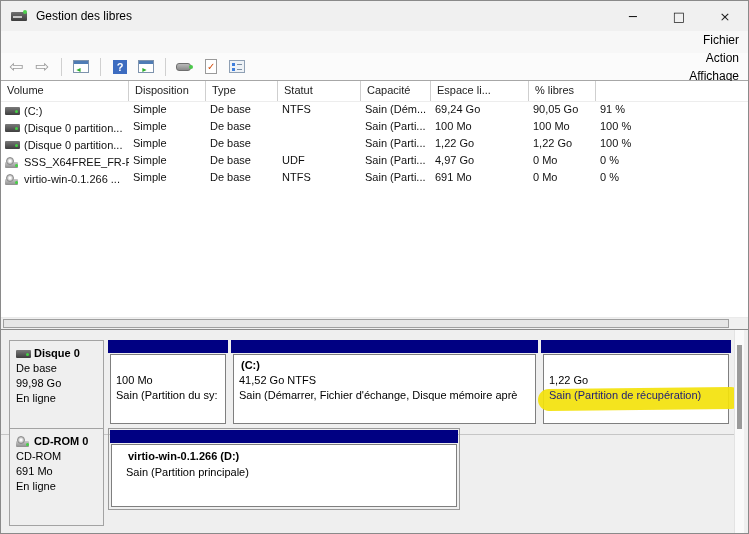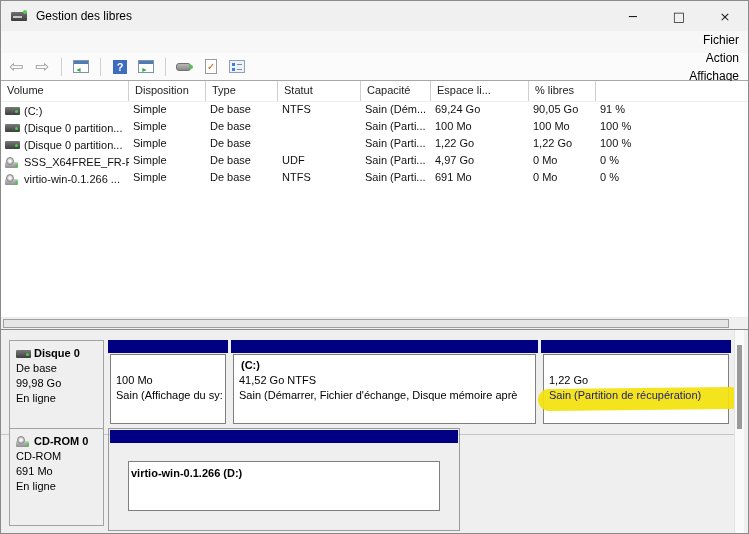--- a/index.html
+++ b/index.html
@@ -71,21 +71,21 @@
   .disk-panel{position:absolute;left:8px;top:2px;width:95px;height:98px;background:#efefef;border:1px solid #a3a3a3;padding:5px 4px 0 6px;font-size:11px;color:#000;line-height:15px;}
   .disk-panel .pname{display:flex;align-items:center;gap:3px;font-weight:bold;white-space:nowrap;}
   .part{position:absolute;top:2px;}
   .part .band{height:13px;background:#000082;}
   .part .box{position:relative;margin:1px 2px 0 2px;height:70px;background:#fff;border:1px solid #7f7f7f;padding:3px 4px 0 5px;font-size:11px;line-height:15px;color:#000;white-space:nowrap;overflow:hidden;}
   .part .box.allow-overflow{overflow:visible;}
   .part .lbl{font-weight:bold;min-height:15px;padding-left:2px;}
   .part .ln{min-height:15px;position:relative;z-index:1;}
   .cd-block{border:1px solid #9a9a9a;padding:1px;}
   .cd-block .band{height:13px;background:#000082;}
-  .cd-block .box{position:relative;margin:18px;height:50px;background:#fff;border:1px solid #7f7f7f;padding:3px 4px 0 0;font-size:11px;line-height:16px;white-space:nowrap;overflow:hidden;}
+  .cd-block .box{position:relative;margin:1px;height:63px;background:#fff;border:1px solid #7f7f7f;padding:3px 4px 0 14px;font-size:11px;line-height:16px;white-space:nowrap;overflow:hidden;}
   .hl-status{color:#1b1b78;}
   .marker{position:absolute;left:-6px;top:33px;width:204px;height:22px;background:#f3e20b;border-radius:11px;transform:rotate(-0.6deg);z-index:0;opacity:0.92;}
   .vscroll{position:absolute;right:4px;top:0;bottom:0;width:10px;background:#fafafa;border-left:1px solid #e3e3e3;}
   .vscroll .thumb{position:absolute;left:2px;top:15px;width:5px;height:84px;background:#9a9a9a;}
 </style>
 </head>
 <body>
 
 <div class="window">
 
@@ -279,21 +279,21 @@
         <div>De base</div>
         <div>99,98 Go</div>
         <div>En ligne</div>
       </div>
 
       <div class="part" style="left:107px;width:120px;">
         <div class="band"></div>
         <div class="box">
           <div class="lbl ln"></div>
           <div class="ln">100 Mo</div>
-          <div class="ln">Sain (Affichage du sy:</div>
+          <div class="ln">Sain (Partition du sy:</div>
         </div>
       </div>
 
       <div class="part" style="left:230px;width:307px;">
         <div class="band"></div>
         <div class="box">
           <div class="lbl ln">(C:)</div>
           <div class="ln">41,52 Go NTFS</div>
           <div class="ln">Sain (Démarrer, Fichier d'échange, Disque mémoire aprè</div>
         </div>
@@ -324,20 +324,21 @@
         </div>
         <div>CD-ROM</div>
         <div>691 Mo</div>
         <div>En ligne</div>
       </div>
 
       <div class="part cd-block" style="left:107px;width:352px;">
         <div class="band"></div>
         <div class="box">
           <div class="lbl ln">virtio-win-0.1.266  (D:)</div>
+          <div class="ln">Sain (Partition principale)</div>
         </div>
       </div>
     </div>
 
     <div class="vscroll">
       <div class="thumb"></div>
     </div>
   </div>
 
 </div>

